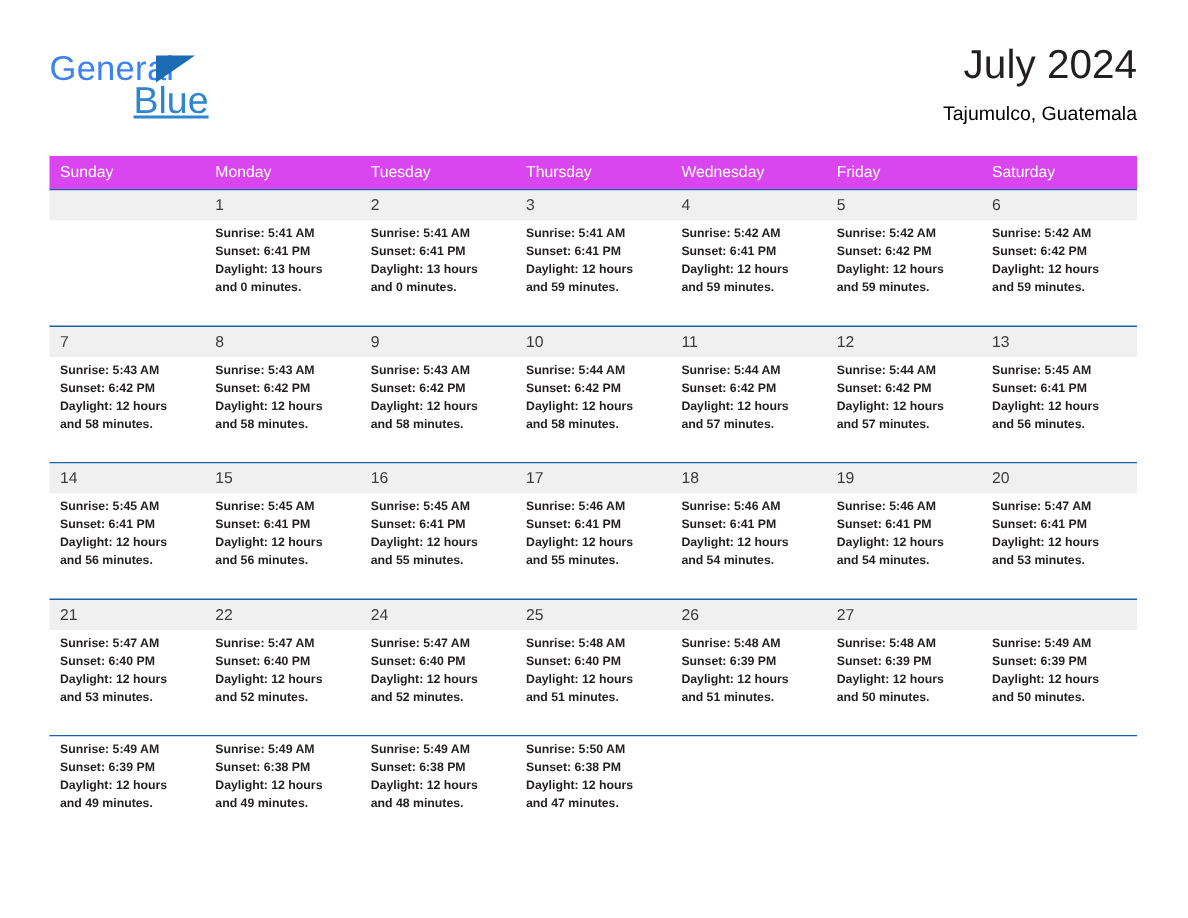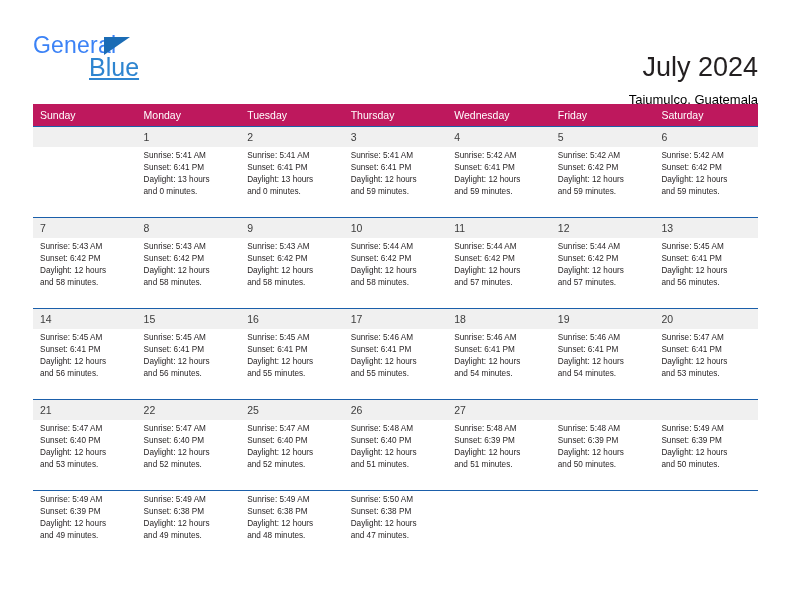--- a/index.html
+++ b/index.html
@@ -68,40 +68,39 @@
     position: absolute;
     right: 0;
     top: 0;
     text-align: right;
   }
   .cal-title {
     font-size: 27px;
     color: #231f20;
     line-height: 34px;
     white-space: nowrap;
-    margin-top: 24px;
   }
   .cal-sub {
     font-size: 13px;
     color: #000000;
     line-height: 20px;
     margin-top: 6px;
     white-space: nowrap;
   }
 
   
   .cal {
     position: absolute;
     left: 33px;
     top: 104px;
     width: 725px;
   }
   .dow-row {
     display: flex;
-    background: #be185d;
+    background: #d946ef;
   }
   .dow {
     width: 103.571px;
     box-sizing: border-box;
     padding: 4px 0 4px 7px;
     font-size: 10.5px;
     color: #ffffff;
     line-height: 14px;
     white-space: nowrap;
   }
@@ -130,20 +129,21 @@
     height: 20px;
   }
   .info-cell {
     width: 103.571px;
     box-sizing: border-box;
     padding: 3px 5px 6px 7px;
     font-size: 8.2px;
     color: #231f20;
     line-height: 12.1px;
     height: 70px;
+    font-weight: bold;
   }
   .info-cell div {
     white-space: nowrap;
   }
 </style>
 </head>
 <body>
 
 <div class="page">
 
@@ -339,20 +339,21 @@
           <div>Daylight: 12 hours</div>
           <div>and 53 minutes.</div>
         </div>
       </div>
     </div>
 
     <div class="week">
       <div class="week-nums">
         <div class="num-cell">21</div>
         <div class="num-cell">22</div>
+        <div class="num-cell">24</div>
         <div class="num-cell">25</div>
         <div class="num-cell">26</div>
         <div class="num-cell">27</div>
       </div>
       <div class="week-body">
         <div class="info-cell">
           <div>Sunrise: 5:47 AM</div>
           <div>Sunset: 6:40 PM</div>
           <div>Daylight: 12 hours</div>
           <div>and 53 minutes.</div>

